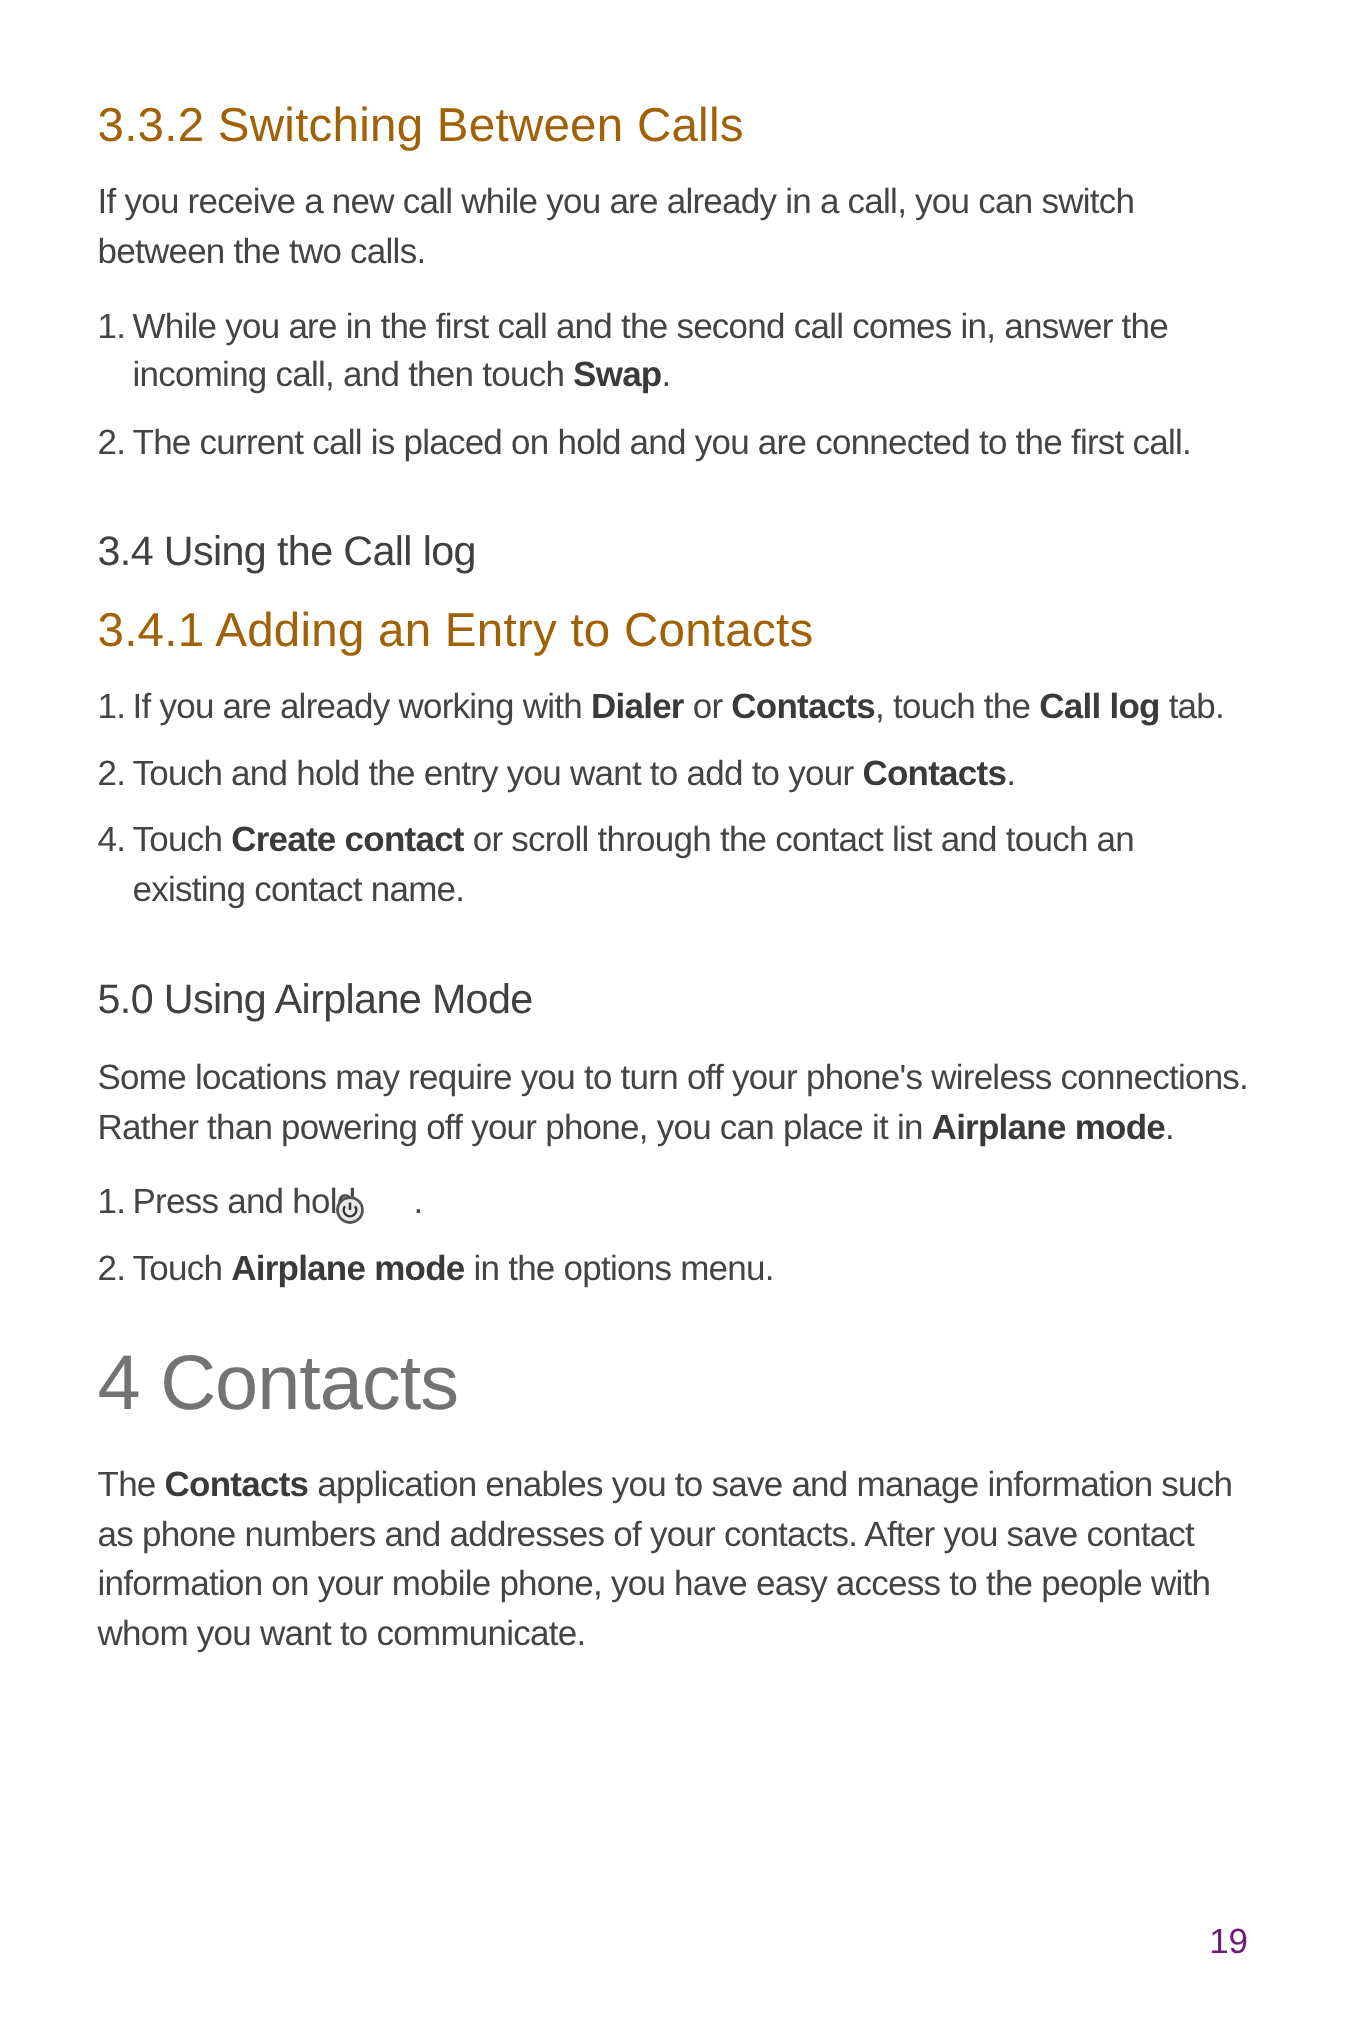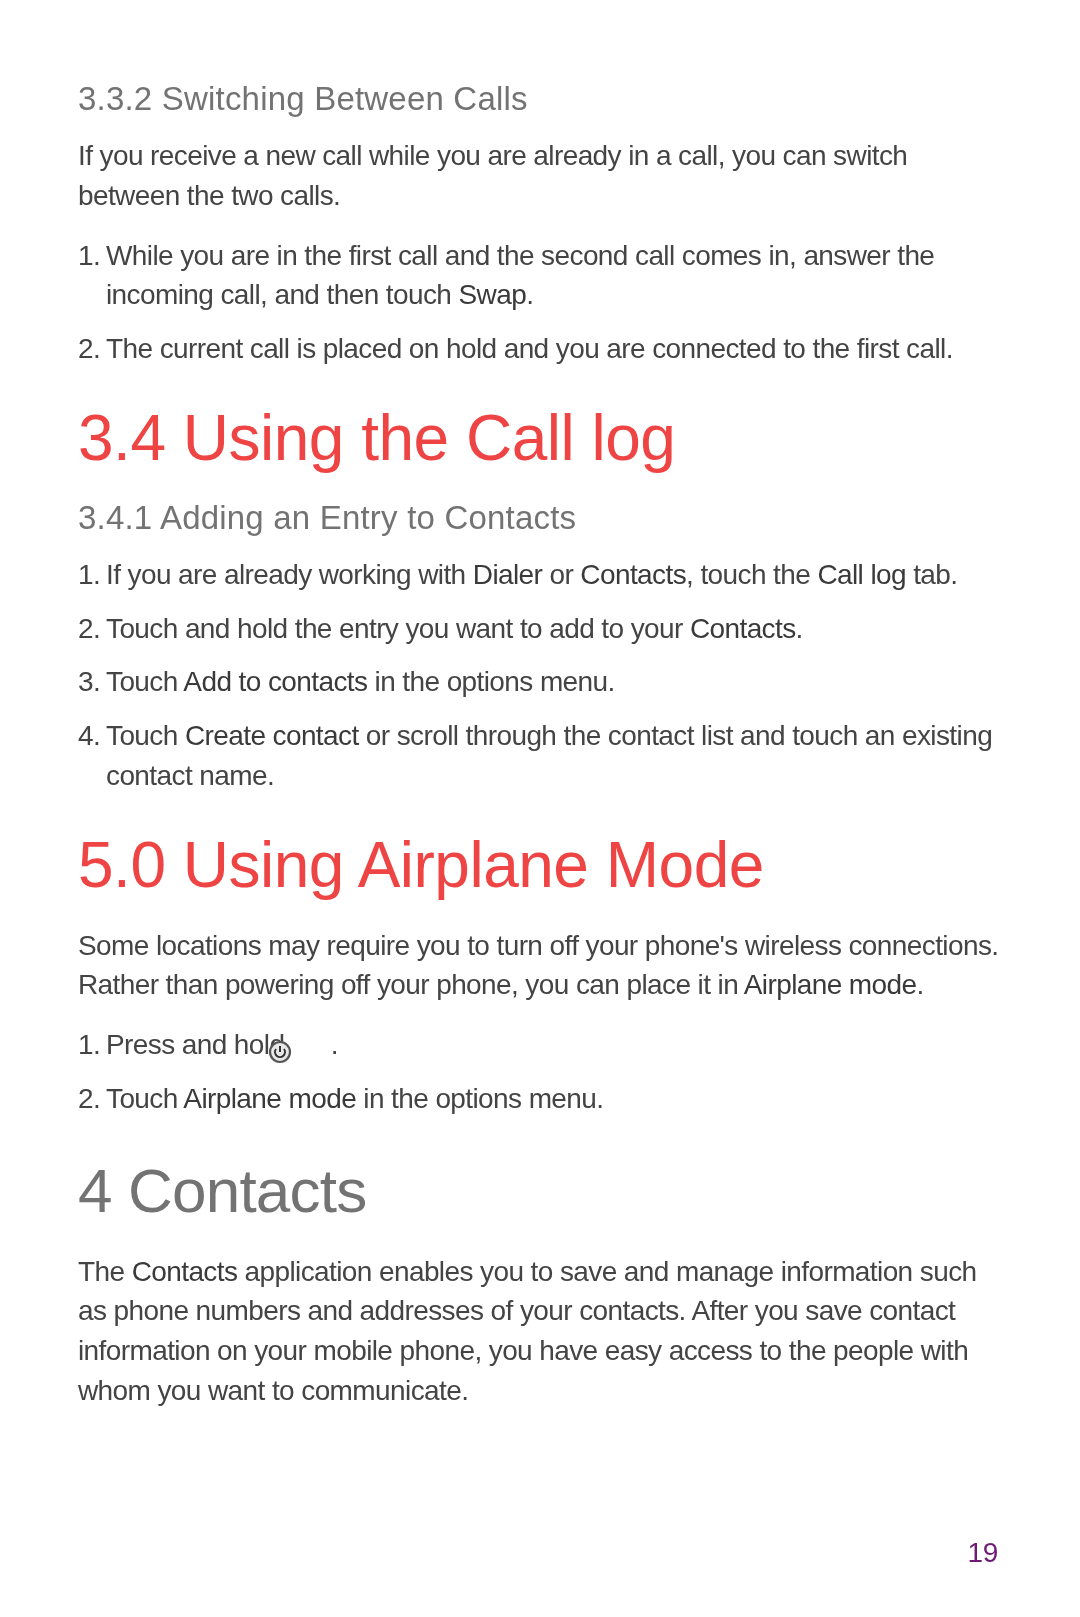--- a/index.html
+++ b/index.html
@@ -11,31 +11,31 @@
       width: 1080px;
       height: 1617px;
       background: #ffffff;
       font-family: Arial, Helvetica, sans-serif;
       color: #3a3a3a;
       padding: 80px 78px 40px 78px;
       position: relative;
       letter-spacing: -0.3px;
     }
     .h3 {
-      font-size: 33px;
+      font-size: 38px;
       font-weight: normal;
-      color: #737373;
+      color: #a16207;
       margin-bottom: 18px;
       letter-spacing: 0.2px;
     }
     .h2 {
-      font-size: 64px;
+      font-size: 33px;
       font-weight: normal;
-      color: #ef4444;
-      margin-top: 32px;
+      color: #404040;
+      margin-top: 48px;
       margin-bottom: 24px;
       letter-spacing: -0.5px;
     }
     .h1 {
       font-size: 62px;
       font-weight: normal;
       color: #737373;
       margin-top: 36px;
       margin-bottom: 26px;
       letter-spacing: -0.8px;
@@ -55,21 +55,21 @@
       padding-left: 28px;
       text-indent: -28px;
       letter-spacing: -0.6px;
     }
     .list-item .num {
       display: inline-block;
       width: 28px;
       text-indent: 0;
     }
     .bold {
-      font-weight: normal;
+      font-weight: bold;
       color: #3a3a3a;
     }
     .power-icon {
       display: inline-block;
       width: 24px;
       height: 24px;
       vertical-align: middle;
       margin: 0 4px;
     }
     .page-number {
@@ -103,23 +103,20 @@
 
 <div class="section-block">
   <div class="h3">3.4.1  Adding an Entry to Contacts</div>
   <div class="list-item">
     <span class="num">1.</span><span>If you are already working with </span><span class="bold">Dialer</span><span> or </span><span class="bold">Contacts</span><span>, touch the </span><span class="bold">Call log</span><span> tab.</span>
   </div>
   <div class="list-item">
     <span class="num">2.</span><span>Touch and hold the entry you want to add to your </span><span class="bold">Contacts</span><span>.</span>
   </div>
   <div class="list-item">
-    <span class="num">3.</span><span>Touch </span><span class="bold">Add to contacts</span><span> in the options menu.</span>
-  </div>
-  <div class="list-item">
     <span class="num">4.</span><span>Touch </span><span class="bold">Create contact</span><span> or scroll through the contact list and touch an existing contact name.</span>
   </div>
 </div>
 
 <div class="section-block">
   <div class="h2">5.0  Using Airplane Mode</div>
   <div class="para">
     <span>Some locations may require you to turn off your phone's wireless connections. Rather than powering off your phone, you can place it in </span><span class="bold">Airplane mode</span><span>.</span>
   </div>
   <div class="list-item">

